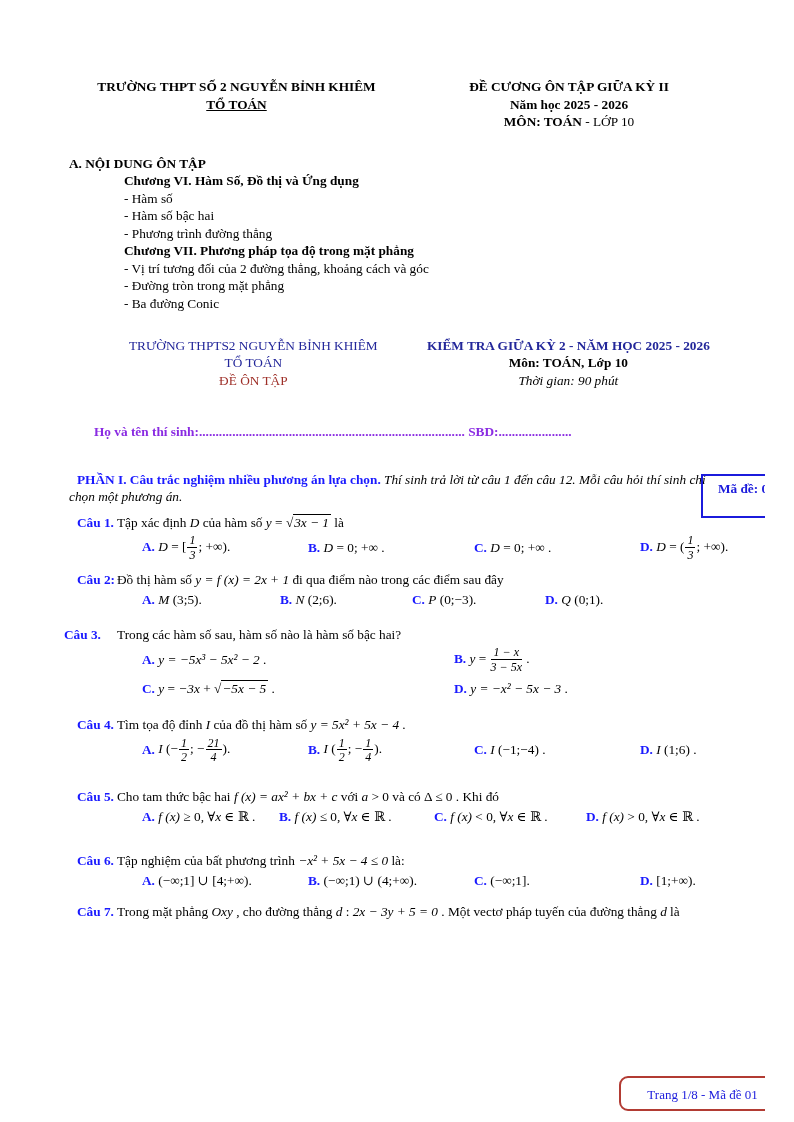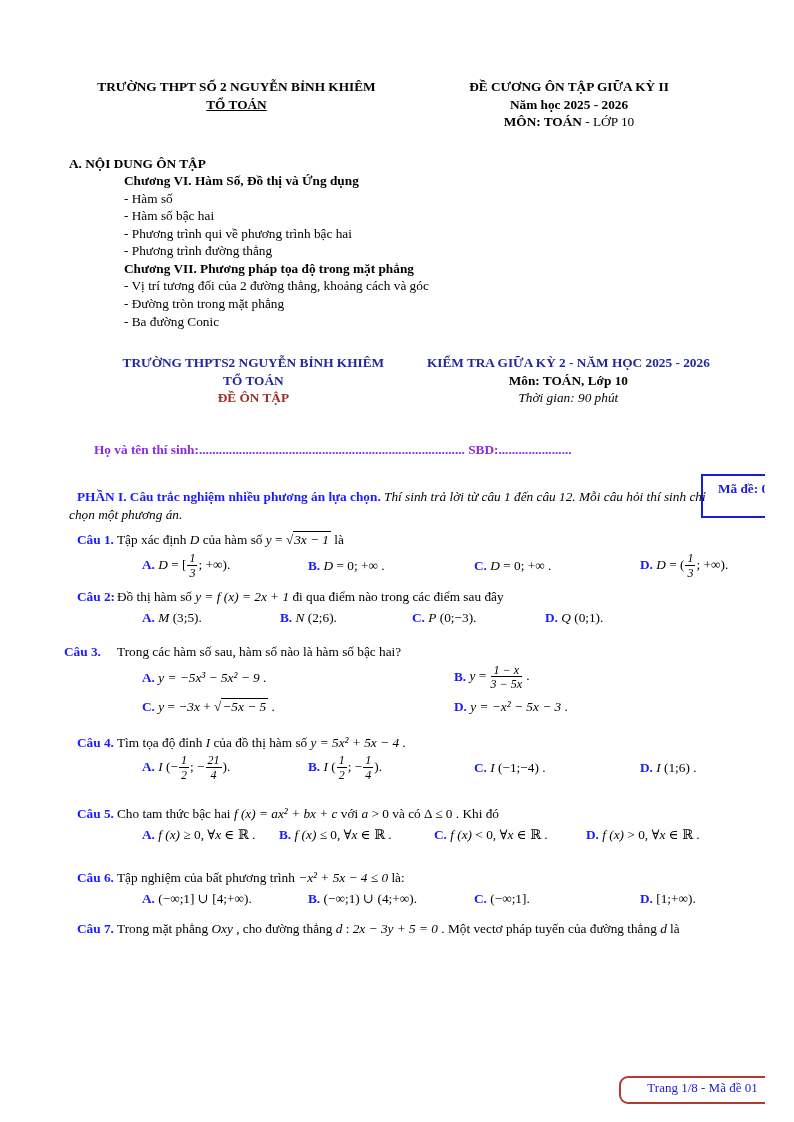--- a/index.html
+++ b/index.html
@@ -22,21 +22,21 @@
   .h1-sub-rest{font-weight:normal;}
   
   .secA{margin:24px 0 0 40px;}
   .secA-heading{font-weight:bold;}
   .secA-lines{margin-left:55px;}
   .secA-line{font-weight:normal;}
   .secA-line.bold{font-weight:bold;}
   
   .secB-heading{margin:40px 0 0 40px;font-weight:bold;}
   .header2{display:flex;padding:24px 46px 0 60px;justify-content:space-between;}
-  .h2-left{width:360px;text-align:center;font-weight:bold;}
+  .h2-left{width:360px;text-align:center;font-weight:normal;}
   .h2-right{width:330px;text-align:center;}
   .navy{color:#23279a;}
   .brick{color:#9e2f28;}
   .h2-subject{font-weight:bold;}
   .h2-duration{font-style:italic;}
   .code-box{
     position:absolute;left:672px;top:474px;width:100px;height:36px;
     border:2px solid #1b1bdc;text-align:center;
     color:#1b1bdc;font-weight:bold;padding-top:4px;
   }
@@ -73,21 +73,21 @@
   .frac{display:inline-flex;flex-direction:column;vertical-align:middle;
         text-align:center;font-style:italic;line-height:1.05;font-size:12px;margin:0 1px;}
   .fn{border-bottom:1px solid #000;padding:0 2px;}
   .fd{padding-top:1px;}
   .sqrt{white-space:nowrap;}
   .sqrt .rad{border-top:1px solid #000;font-style:italic;padding:0 2px 0 1px;}
   
   .page-box{
     position:absolute;left:590px;top:1076px;width:163px;height:23px;
     border:2px solid #b23b33;border-radius:9px;
-    color:#1b1bdc;text-align:center;padding-top:1px;font-size:13px;
+    color:#1b1bdc;text-align:center;padding-top:8px;font-size:13px;
   }
 </style>
 </head>
 <body>
 
 <div class="page">
 
   <div class="header1">
     <div class="h1-left">
       <div>TRƯỜNG THPT SỐ 2 NGUYỄN BỈNH KHIÊM</div>
@@ -99,21 +99,20 @@
       <div><span>MÔN: TOÁN</span><span class="h1-sub-rest"> - LỚP 10</span></div>
     </div>
   </div>
 
   <div class="secA">
     <div class="secA-heading">A. NỘI DUNG ÔN TẬP</div>
     <div class="secA-lines">
         <div class="secA-line bold">Chương VI.  Hàm Số, Đồ thị và Ứng dụng</div>
         <div class="secA-line">- Hàm số</div>
         <div class="secA-line">- Hàm số bậc hai</div>
-        <div class="secA-line">- Phương trình qui về phương trình bậc hai</div>
         <div class="secA-line">- Phương trình đường thẳng</div>
         <div class="secA-line bold">Chương VII. Phương pháp tọa độ trong mặt phẳng</div>
         <div class="secA-line">- Vị trí tương đối của 2 đường thẳng, khoảng cách và góc</div>
         <div class="secA-line">- Đường tròn trong mặt phẳng</div>
         <div class="secA-line">- Ba đường Conic</div>
       </div>
   </div>
 
 
   <div class="header2">
@@ -167,21 +166,21 @@
           <span class="opt"><span class="okey">C.</span> <span><span class="mi">P</span> (0;−3).</span></span>
           <span class="opt"><span class="okey">D.</span> <span><span class="mi">Q</span> (0;1).</span></span>
         </div>
   </div>
       <div class="question outdent">
     <div class="q-row">
       <span class="q-label">Câu 3.</span>
       <span class="q-text">Trong các hàm số sau, hàm số nào là hàm số bậc hai?</span>
     </div>
     <div class="options cols-c">
-          <span class="opt"><span class="okey">A.</span> <span><span class="mi">y = −5x³ − 5x² − 9</span> .</span></span>
+          <span class="opt"><span class="okey">A.</span> <span><span class="mi">y = −5x³ − 5x² − 2</span> .</span></span>
           <span class="opt"><span class="okey">B.</span> <span><span class="mi">y</span> = <span class="frac">
                 <span class="fn">1 − x</span>
                 <span class="fd">3 − 5x</span>
               </span> .</span></span>
           <span class="opt"><span class="okey">C.</span> <span><span class="mi">y</span> = <span class="mi">−3x</span> + <span class="sqrt">√<span class="rad">−5x − 5</span></span> .</span></span>
           <span class="opt"><span class="okey">D.</span> <span><span class="mi">y = −x² − 5x − 3</span> .</span></span>
         </div>
   </div>
       <div class="question">
     <div class="q-row">

